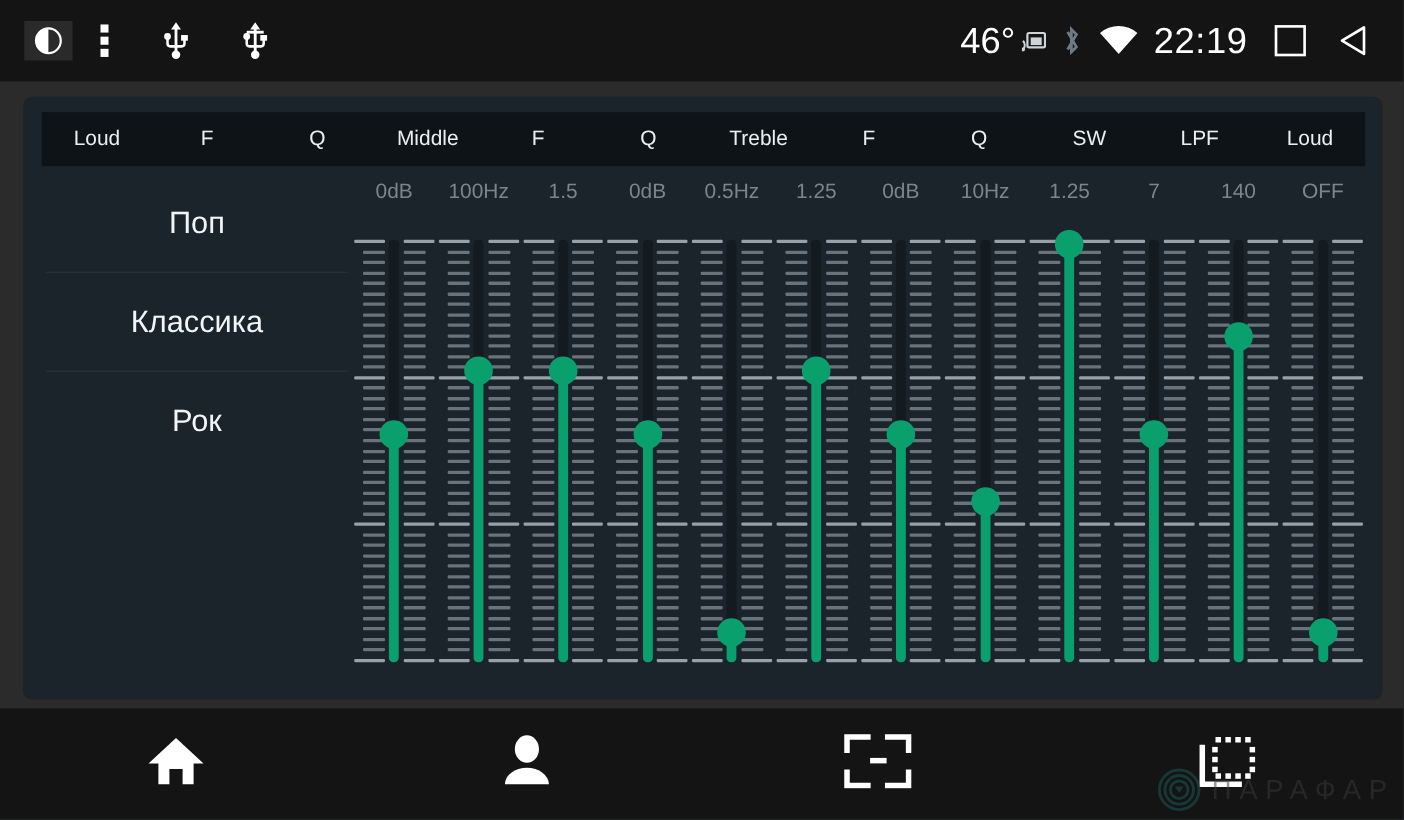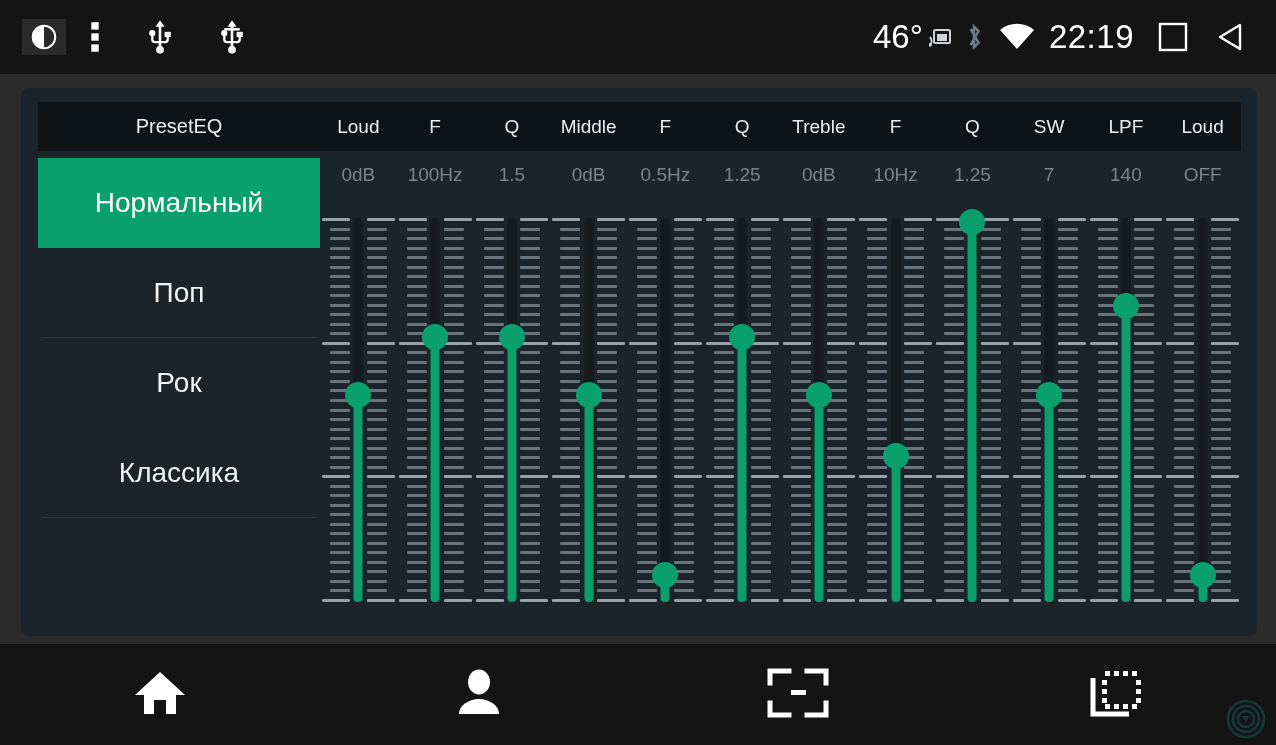--- a/index.html
+++ b/index.html
@@ -198,21 +198,20 @@
         <svg width="32" height="32" viewBox="0 0 32 32">
           <path d="M6 16 L26 4 L26 28 Z" fill="none" stroke="#ffffff" stroke-width="2.4" stroke-linejoin="round"></path>
         </svg>
       </span>
     </div>
   </div>
 
   <div class="window">
 
     <div class="header-row">
-      <div class="hdr-preset">PresetEQ</div>
       <div class="hdr-cols" id="hdr-cols">
           <div class="hdr-col">Loud</div>
           <div class="hdr-col">F</div>
           <div class="hdr-col">Q</div>
           <div class="hdr-col">Middle</div>
           <div class="hdr-col">F</div>
           <div class="hdr-col">Q</div>
           <div class="hdr-col">Treble</div>
           <div class="hdr-col">F</div>
           <div class="hdr-col">Q</div>
@@ -231,33 +230,30 @@
         <div class="val-col">1.25</div>
         <div class="val-col">0dB</div>
         <div class="val-col">10Hz</div>
         <div class="val-col">1.25</div>
         <div class="val-col">7</div>
         <div class="val-col">140</div>
         <div class="val-col">OFF</div>
       </div>
 
     <div class="presets" id="presets">
-        <div class="preset-item active">
-          <span>Нормальный</span>
-        </div>
         <div class="preset-item">
           <span>Поп</span>
           <div class="sep"></div>
         </div>
-        <div class="preset-item nosep">
-          <span>Рок</span>
-        </div>
         <div class="preset-item">
           <span>Классика</span>
           <div class="sep"></div>
+        </div>
+        <div class="preset-item nosep">
+          <span>Рок</span>
         </div>
       </div>
 
     <div class="sliders" id="sliders">
         <div class="slider-col">
           <div class="tick-col left">
             <div class="tick major" style="top: 0px;"></div>
             <div class="tick" style="top: 9.525px;"></div>
             <div class="tick" style="top: 19.05px;"></div>
             <div class="tick" style="top: 28.575px;"></div>
@@ -1406,15 +1402,16 @@
     <span>
       <svg width="44" height="44" viewBox="0 0 44 44">
         <g fill="none" stroke="#1c5a5a" stroke-width="2.6">
           <circle cx="22" cy="24" r="18"></circle>
           <circle cx="22" cy="24" r="13"></circle>
           <circle cx="22" cy="24" r="8"></circle>
         </g>
         <path d="M18 21 L26 21 L22 27 Z" fill="#1c5a5a"></path>
       </svg>
     </span>
+    <span class="wm-text">ПАРАФАР</span>
   </div>
 
 </div>
 
 </body></html>

